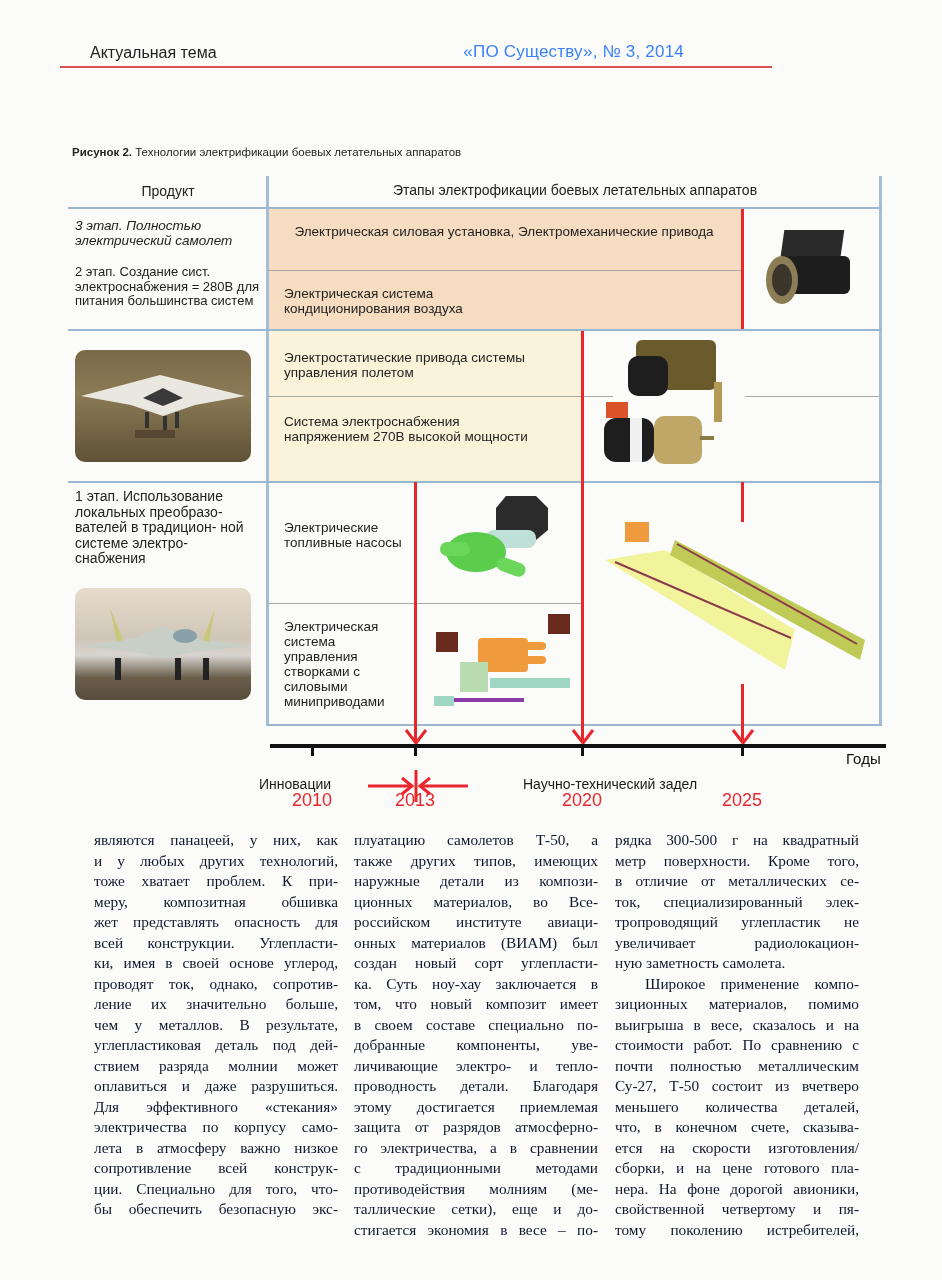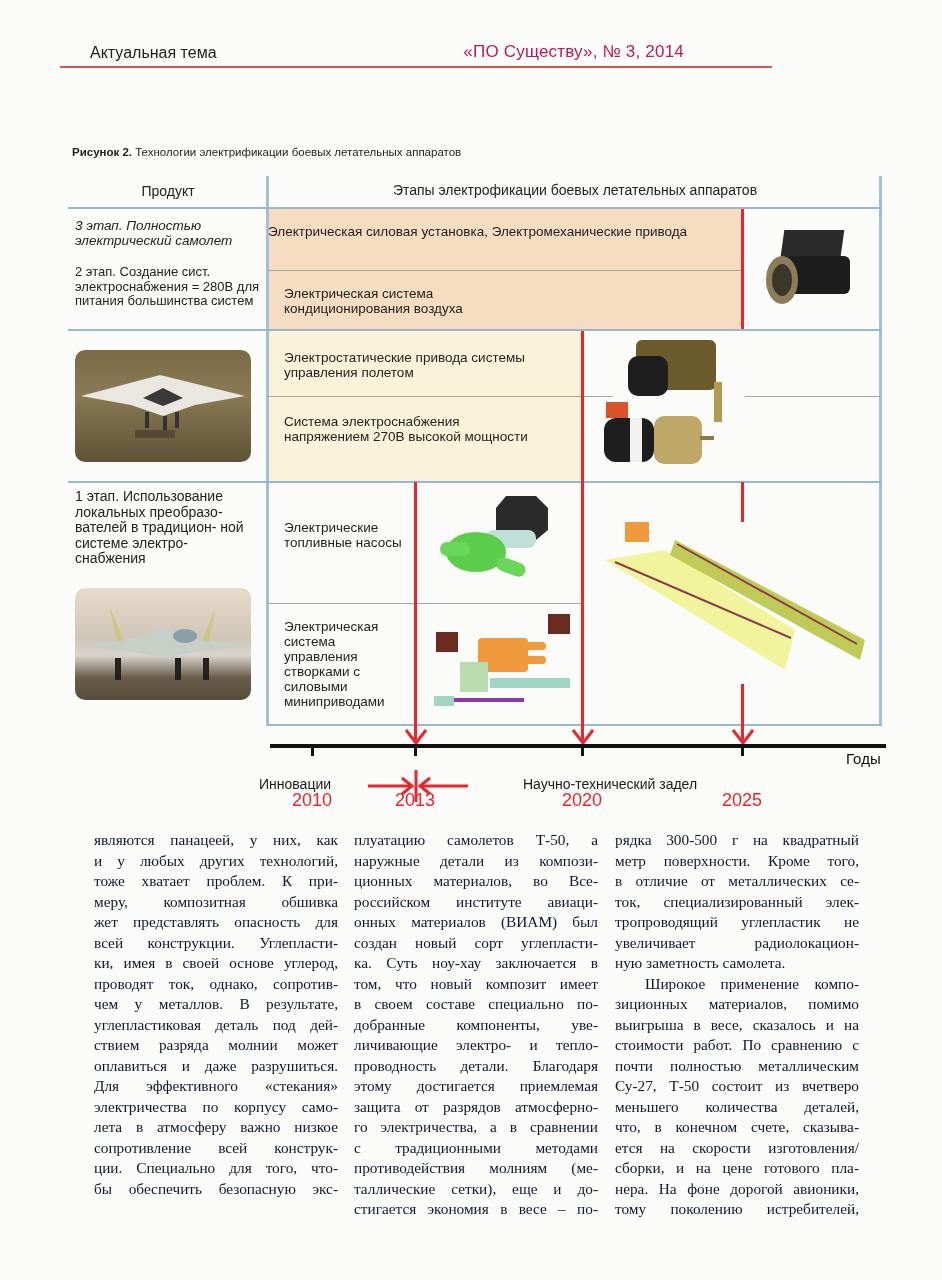--- a/index.html
+++ b/index.html
@@ -4,21 +4,21 @@
 <style>
   html, body { margin: 0; padding: 0; }
   body {
     width: 942px; height: 1280px; position: relative; overflow: hidden;
     background: #fbfbfa;
     font-family: "Liberation Sans", sans-serif;
     color: #1e1e1e;
   }
   .header-section { position: absolute; left: 0; top: 0; width: 772px; height: 72px; }
   .running-head-left { position: absolute; left: 90px; top: 44px; font-size: 16px; color: #222; }
-  .running-head-right { position: absolute; right: 88px; top: 42px; font-size: 17px; color: #be185d; letter-spacing: 0.2px; }
+  .running-head-right { position: absolute; right: 88px; top: 42px; font-size: 17px; color: #3b82f6; letter-spacing: 0.2px; }
   .header-rule { position: absolute; left: 60px; right: 0; top: 66px; height: 2px; background: #d9534f; }
 
   .figure-caption { position: absolute; left: 72px; top: 146px; font-size: 11.5px; font-family: "Liberation Sans", sans-serif; color:#222; }
   .figure-caption b { font-weight: bold; }
 
   .figure { position: absolute; left: 0; top: 0; width: 875px; height: 820px; }
   .tbl-line-h { position: absolute; height: 2px; background: #9bb6cf; }
   .tbl-line-v { position: absolute; width: 3px; background: #a4bed6; }
   .red-v { position: absolute; width: 3px; background: #e8262b; }
   .cell { position: absolute; font-size: 13.5px; line-height: 15px; color: #222; }
@@ -91,21 +91,21 @@
       <polygon points="5,58 60,50 88,38 118,50 172,58 118,64 88,70 58,64" fill="#c7cfc7"></polygon>
       <polygon points="35,20 48,52 42,54" fill="#c9c77a"></polygon>
       <polygon points="140,20 128,52 134,54" fill="#c9c77a"></polygon>
       <ellipse cx="110" cy="48" rx="12" ry="7" fill="#8aa0a8"></ellipse>
       <rect x="40" y="70" width="6" height="22" fill="#222"></rect>
       <rect x="100" y="70" width="6" height="22" fill="#222"></rect>
       <rect x="128" y="70" width="6" height="22" fill="#222"></rect>
     </svg>
   </div>
 
-  <div class="cell" style="left:268px; top:224px; width:440px;">Электрическая силовая установка, Электромеханические привода</div>
+  <div class="cell" style="left:284px; top:224px; width:440px;text-align:center;">Электрическая силовая установка, Электромеханические привода</div>
   <div class="cell" style="left:284px; top:286px; width:260px;">Электрическая система кондиционирования воздуха</div>
   <div class="cell" style="left:284px; top:350px; width:260px;">Электростатические привода системы управления полетом</div>
   <div class="cell" style="left:284px; top:414px; width:260px;">Система электроснабжения напряжением 270В высокой мощности</div>
   <div class="cell" style="left:284px; top:520px; width:120px;">Электрические топливные насосы</div>
   <div class="cell" style="left:284px; top:619px; width:120px;">Электрическая система управления створками с силовыми миниприводами</div>
 
   <div style="position:absolute; left:758px; top:218px; width:110px; height:100px;">
     <svg width="110" height="100" viewBox="0 0 110 100">
       <rect x="28" y="12" width="60" height="40" fill="#2a2a2a" transform="skewX(-8)"></rect>
       <rect x="22" y="38" width="70" height="38" rx="6" fill="#1d1d1d"></rect>
@@ -197,34 +197,36 @@
 
 <div class="col-text" style="left:94px; width:244px;">
   <span class="line">являются панацеей, у них, как</span>
   <span class="line">и у любых других технологий,</span>
   <span class="line">тоже хватает проблем. К при-</span>
   <span class="line">меру, композитная обшивка</span>
   <span class="line">жет представлять опасность для</span>
   <span class="line">всей конструкции. Углепласти-</span>
   <span class="line">ки, имея в своей основе углерод,</span>
   <span class="line">проводят ток, однако, сопротив-</span>
+  <span class="line">ление их значительно больше,</span>
   <span class="line">чем у металлов. В результате,</span>
   <span class="line">углепластиковая деталь под дей-</span>
   <span class="line">ствием разряда молнии может</span>
   <span class="line">оплавиться и даже разрушиться.</span>
   <span class="line">Для эффективного «стекания»</span>
   <span class="line">электричества по корпусу само-</span>
   <span class="line">лета в атмосферу важно низкое</span>
   <span class="line">сопротивление всей конструк-</span>
   <span class="line">ции. Специально для того, что-</span>
   <span class="line">бы обеспечить безопасную экс-</span>
 </div>
 
 <div class="col-text" style="left:354px; width:244px;">
   <span class="line">плуатацию самолетов Т-50, а</span>
+  <span class="line">также других типов, имеющих</span>
   <span class="line">наружные детали из компози-</span>
   <span class="line">ционных материалов, во Все-</span>
   <span class="line">российском институте авиаци-</span>
   <span class="line">онных материалов (ВИАМ) был</span>
   <span class="line">создан новый сорт углепласти-</span>
   <span class="line">ка. Суть ноу-хау заключается в</span>
   <span class="line">том, что новый композит имеет</span>
   <span class="line">в своем составе специально по-</span>
   <span class="line">добранные компоненты, уве-</span>
   <span class="line">личивающие электро- и тепло-</span>
@@ -250,14 +252,15 @@
   <span class="line">зиционных материалов, помимо</span>
   <span class="line">выигрыша в весе, сказалось и на</span>
   <span class="line">стоимости работ. По сравнению с</span>
   <span class="line">почти полностью металлическим</span>
   <span class="line">Су-27, Т-50 состоит из вчетверо</span>
   <span class="line">меньшего количества деталей,</span>
   <span class="line">что, в конечном счете, сказыва-</span>
   <span class="line">ется на скорости изготовления/</span>
   <span class="line">сборки, и на цене готового пла-</span>
   <span class="line">нера. На фоне дорогой авионики,</span>
+  <span class="line">свойственной четвертому и пя-</span>
   <span class="line">тому поколению истребителей,</span>
 </div>
 
 </body></html>

